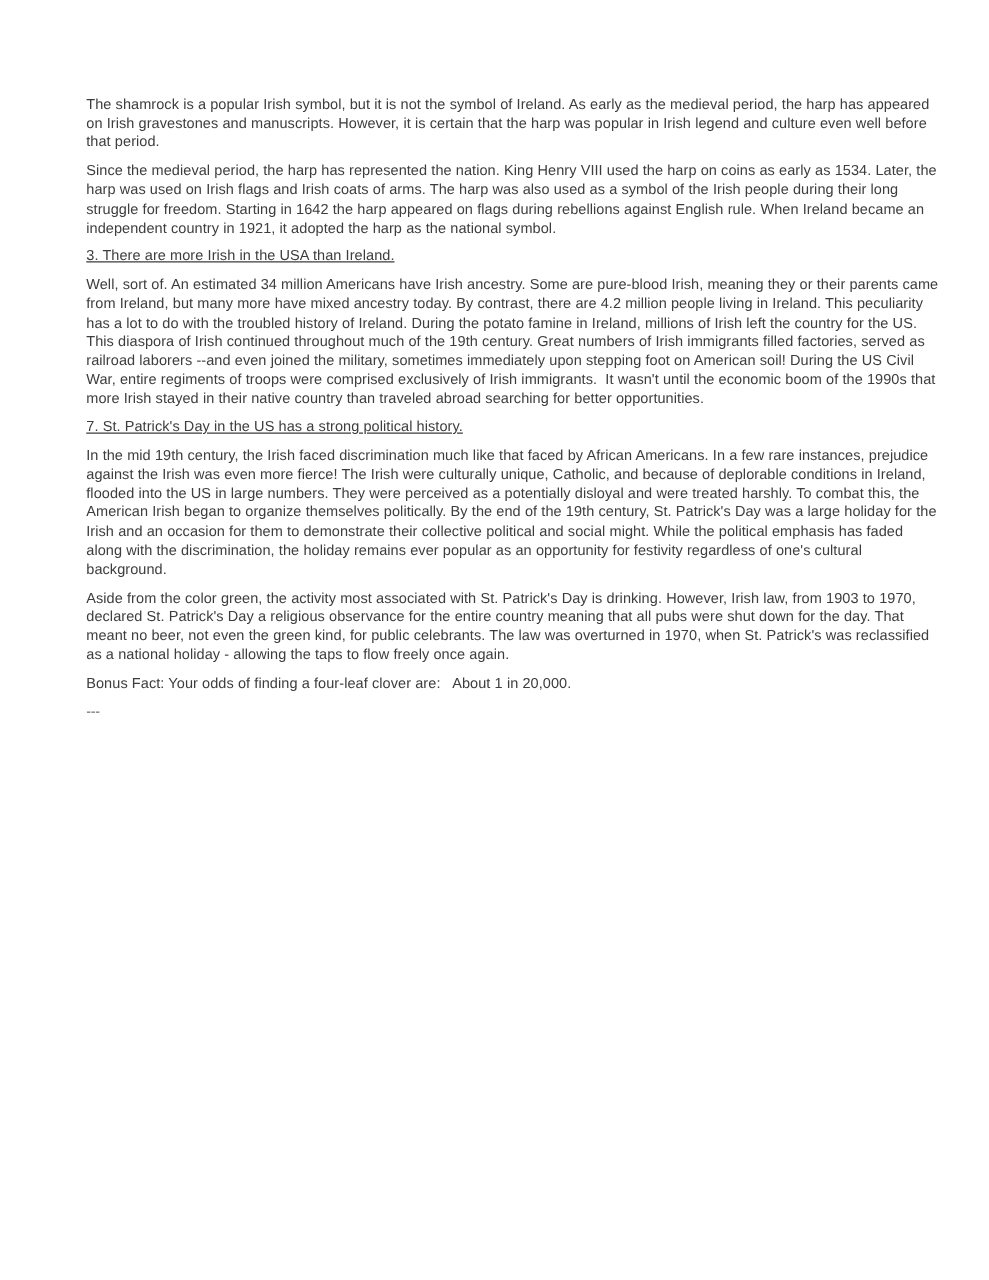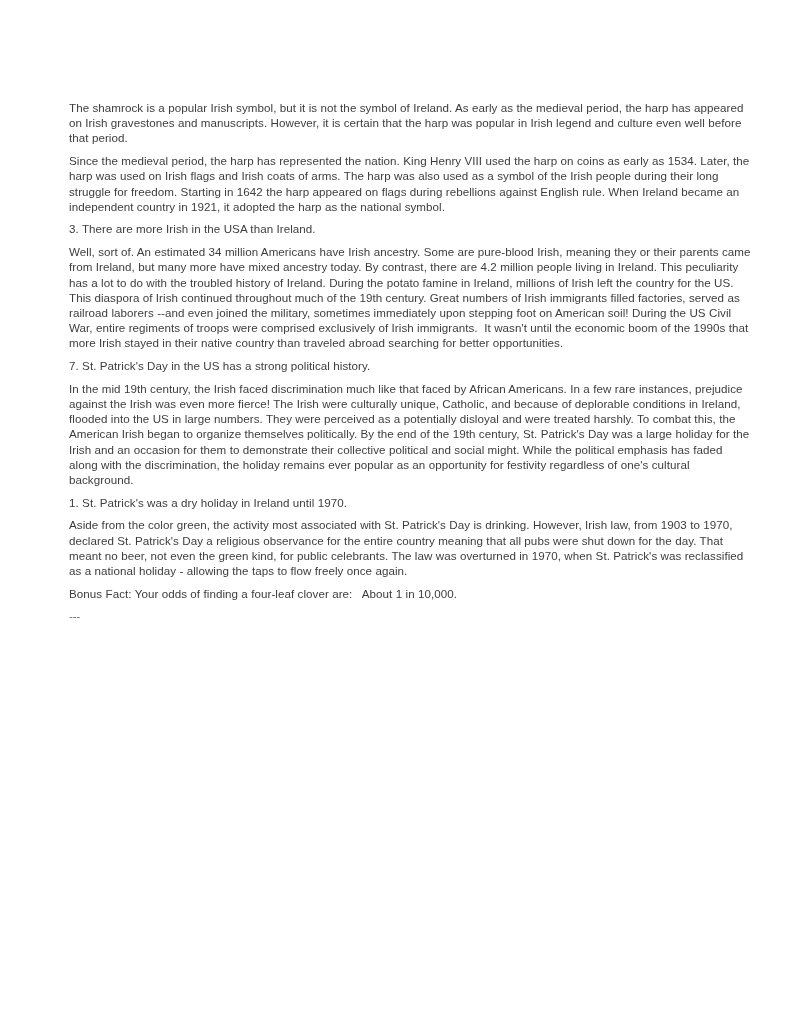--- a/index.html
+++ b/index.html
@@ -18,35 +18,35 @@
     width: 791px;
     height: 1024px;
     background: #ffffff;
     box-sizing: border-box;
   }
   .doc-body {
     position: absolute;
     left: 69px;
     top: 76px;
     width: 682px;
-    margin-top: 24px;
   }
   .para {
     font-family: "Liberation Sans", sans-serif;
     font-size: 11.6px;
     line-height: 15.2px;
     color: #3d3d3d;
     margin: 0 0 7.5px 0;
     text-align: left;
     white-space: pre-wrap;
     word-spacing: 0.05px;
     letter-spacing: 0.005em;
   }
   .para.heading-line {
     margin-bottom: 7.5px;
+    text-decoration: underline;
   }
   .para.sep {
     color: #6a6a6a;
     letter-spacing: -0.02em;
   }
 </style>
 </head>
 <body>
 
 <div class="page">
@@ -57,22 +57,21 @@
     <p class="para">Since the medieval period, the harp has represented the nation. King Henry VIII used the harp on coins as early as 1534. Later, the harp was used on Irish flags and Irish coats of arms. The harp was also used as a symbol of the Irish people during their long struggle for freedom. Starting in 1642 the harp appeared on flags during rebellions against English rule. When Ireland became an independent country in 1921, it adopted the harp as the national symbol.</p>
 
     <p class="para heading-line">3. There are more Irish in the USA than Ireland.</p>
 
     <p class="para">Well, sort of. An estimated 34 million Americans have Irish ancestry. Some are pure-blood Irish, meaning they or their parents came from Ireland, but many more have mixed ancestry today. By contrast, there are 4.2 million people living in Ireland. This peculiarity has a lot to do with the troubled history of Ireland. During the potato famine in Ireland, millions of Irish left the country for the US. This diaspora of Irish continued throughout much of the 19th century. Great numbers of Irish immigrants filled factories, served as railroad laborers --and even joined the military, sometimes immediately upon stepping foot on American soil! During the US Civil War, entire regiments of troops were comprised exclusively of Irish immigrants.  It wasn't until the economic boom of the 1990s that more Irish stayed in their native country than traveled abroad searching for better opportunities.</p>
 
     <p class="para heading-line">7. St. Patrick's Day in the US has a strong political history.</p>
 
     <p class="para">In the mid 19th century, the Irish faced discrimination much like that faced by African Americans. In a few rare instances, prejudice against the Irish was even more fierce! The Irish were culturally unique, Catholic, and because of deplorable conditions in Ireland, flooded into the US in large numbers. They were perceived as a potentially disloyal and were treated harshly. To combat this, the American Irish began to organize themselves politically. By the end of the 19th century, St. Patrick's Day was a large holiday for the Irish and an occasion for them to demonstrate their collective political and social might. While the political emphasis has faded along with the discrimination, the holiday remains ever popular as an opportunity for festivity regardless of one's cultural background.</p>
 
-    <p class="para heading-line">1. St. Patrick's was a dry holiday in Ireland until 1970.</p>
 
     <p class="para">Aside from the color green, the activity most associated with St. Patrick's Day is drinking. However, Irish law, from 1903 to 1970, declared St. Patrick's Day a religious observance for the entire country meaning that all pubs were shut down for the day. That meant no beer, not even the green kind, for public celebrants. The law was overturned in 1970, when St. Patrick's was reclassified as a national holiday - allowing the taps to flow freely once again.</p>
 
-    <p class="para">Bonus Fact: Your odds of finding a four-leaf clover are:   About 1 in 10,000.</p>
+    <p class="para">Bonus Fact: Your odds of finding a four-leaf clover are:   About 1 in 20,000.</p>
 
     <p class="para sep">---</p>
 
   </div>
 </div>
 
 </body></html>

